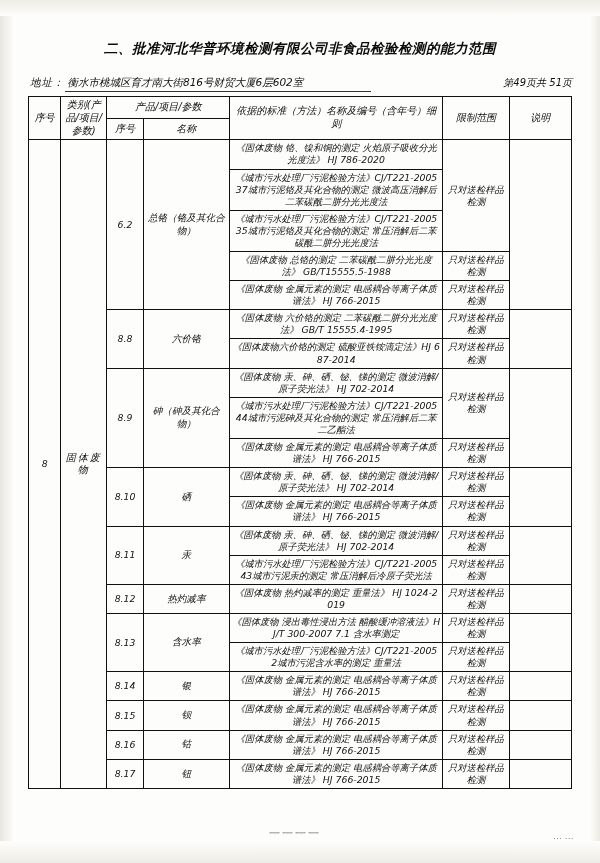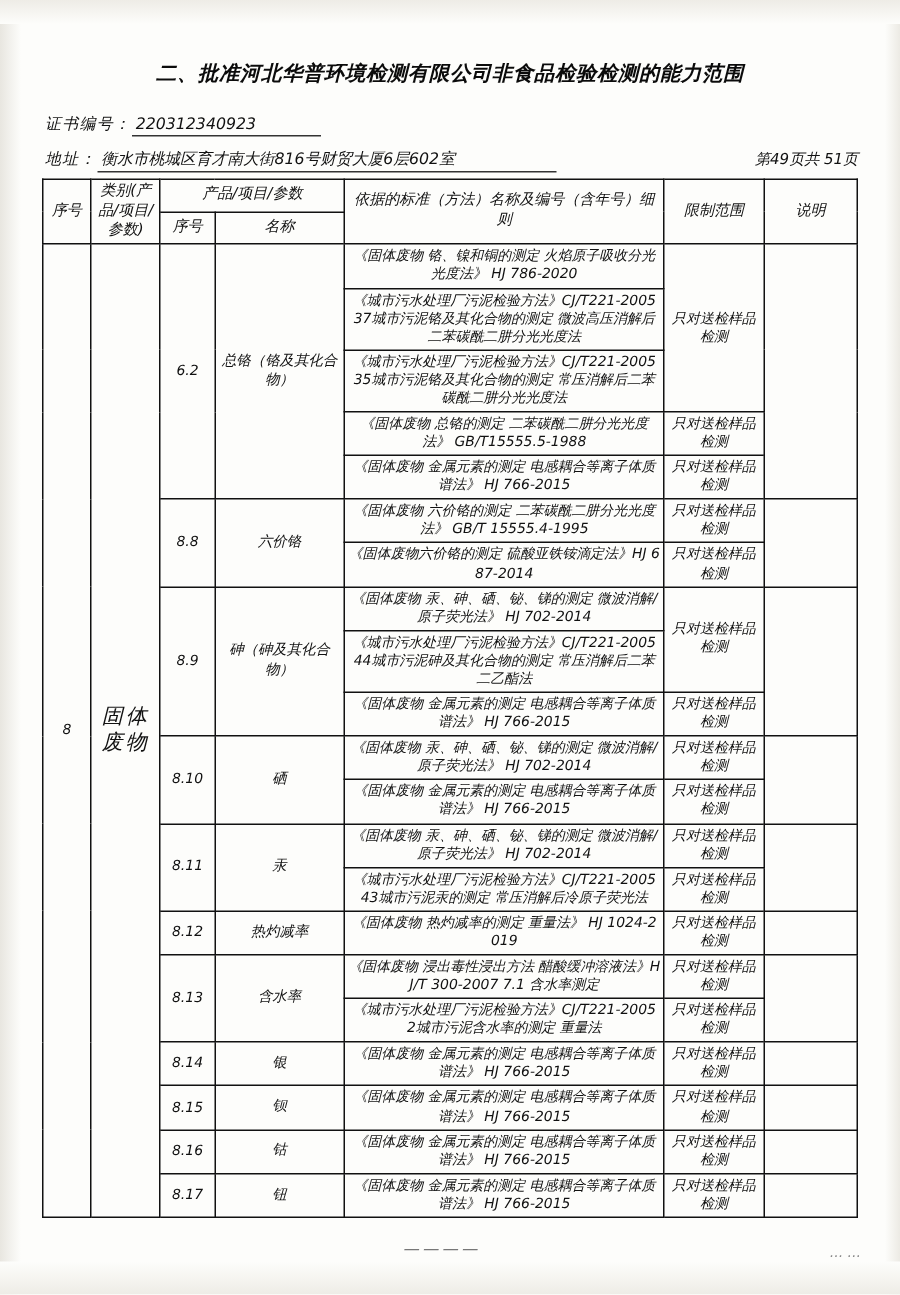--- a/index.html
+++ b/index.html
@@ -110,21 +110,21 @@
   .col-std   { width: 212px; }
   .col-limit { width: 66px; }
   .col-note  { width: 62px; }
 
   .std-cell {
     text-align: left;
     padding: 2px 3px;
     line-height: 1.3;
   }
   .vert-cat {
-    font-size: 14px;
+    font-size: 10px;
     letter-spacing: 2px;
     line-height: 1.2;
   }
   .limit-cell {
     font-size: 9.3px;
     line-height: 1.3;
   }
   .pname {
     font-size: 9.6px;
     line-height: 1.3;
@@ -157,23 +157,20 @@
 <div class="page">
   <div class="scan-edge-left"></div>
   <div class="scan-edge-right"></div>
   <div class="scan-edge-top"></div>
   <div class="scan-edge-bottom"></div>
 
   <div class="content">
 
     <div class="doc-title">二、批准河北华普环境检测有限公司非食品检验检测的能力范围</div>
 
-    <div class="meta-line">
-      <span class="label">证书编号：</span><span class="underlined">220312340923</span>
-    </div>
 
     <div class="meta-row">
       <div class="meta-line" style="margin-bottom:0;">
         <span class="label">地址：</span><span class="underlined" style="min-width:300px;">衡水市桃城区育才南大街816号财贸大厦6层602室</span>
       </div>
       <div class="right">第49页共  51页</div>
     </div>
 
     <table class="cap">
       <colgroup>

